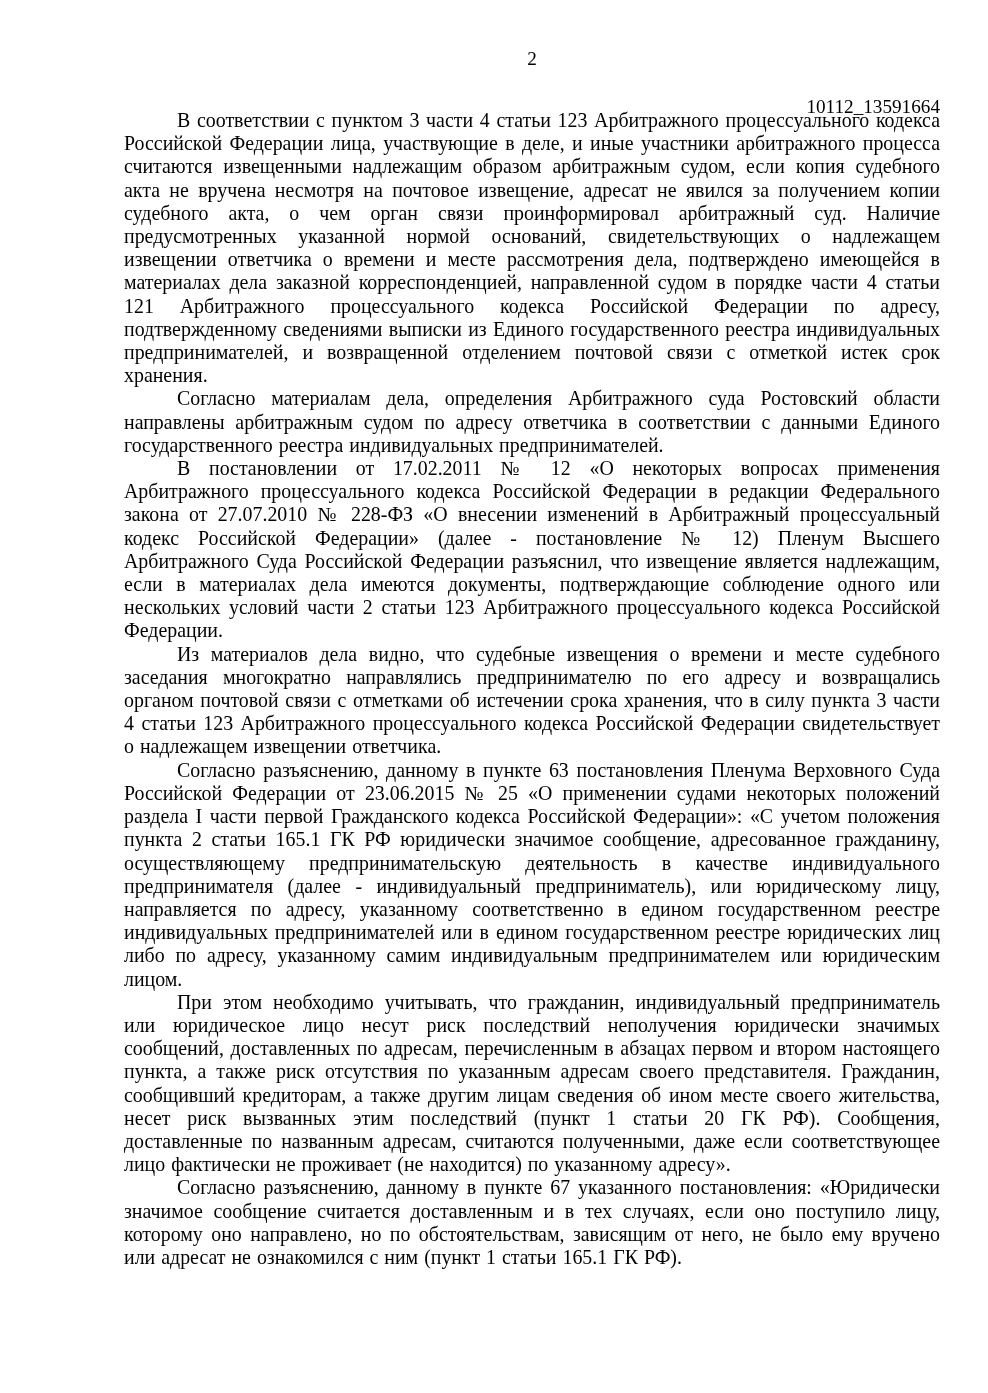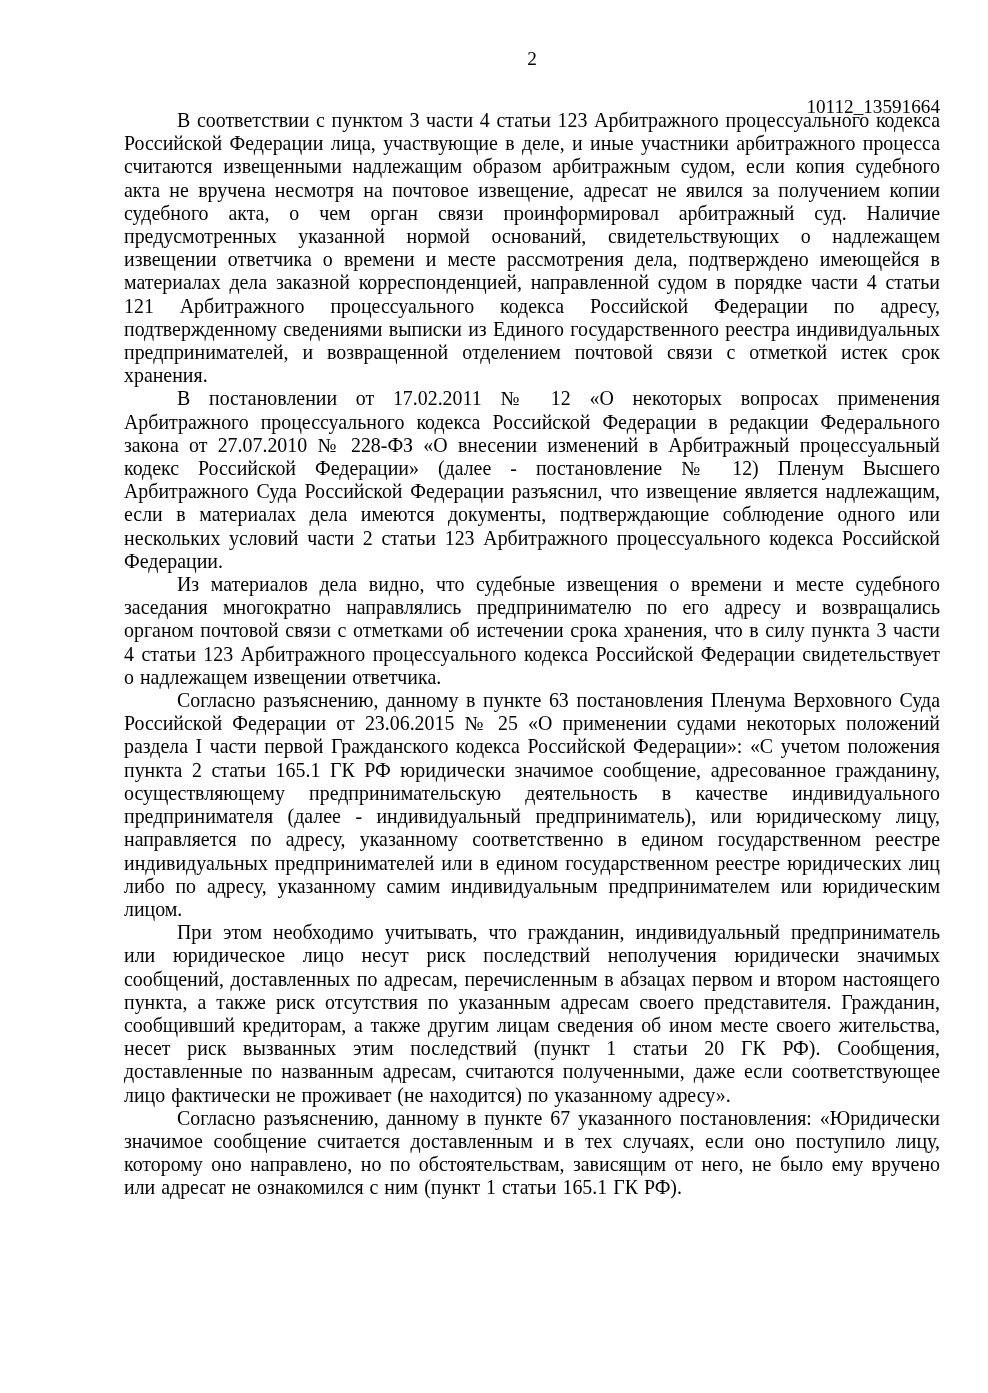--- a/index.html
+++ b/index.html
@@ -53,20 +53,21 @@
 
 <div class="page">
 
   <div class="page-header">
     <span class="page-number">2</span>
     <span class="document-id">10112_13591664</span>
   </div>
 
   <div class="body-text">
     <p>В соответствии с пунктом 3 части 4 статьи 123 Арбитражного процессуального кодекса Российской Федерации лица, участвующие в деле, и иные участники арбитражного процесса считаются извещенными надлежащим образом арбитражным судом, если копия судебного акта не вручена несмотря на почтовое извещение, адресат не явился за получением копии судебного акта,  о чем орган связи проинформировал арбитражный суд. Наличие предусмотренных указанной нормой оснований, свидетельствующих о надлежащем извещении ответчика о времени и месте рассмотрения дела, подтверждено имеющейся в материалах дела заказной корреспонденцией, направленной судом в порядке части 4 статьи 121 Арбитражного процессуального кодекса Российской Федерации по адресу, подтвержденному сведениями выписки из Единого государственного реестра индивидуальных предпринимателей, и возвращенной отделением почтовой связи с отметкой истек срок хранения.</p>
+    <p>Согласно материалам дела, определения Арбитражного суда Ростовский области направлены арбитражным судом по адресу ответчика в соответствии с данными Единого государственного реестра индивидуальных предпринимателей.</p>
     <p>В постановлении от 17.02.2011 № 12 «О некоторых вопросах применения Арбитражного процессуального кодекса Российской Федерации в редакции Федерального закона от 27.07.2010 № 228-ФЗ «О внесении изменений в Арбитражный процессуальный кодекс Российской Федерации» (далее - постановление № 12) Пленум Высшего Арбитражного Суда Российской Федерации разъяснил, что извещение является надлежащим, если в материалах дела имеются документы, подтверждающие соблюдение одного или нескольких условий части 2 статьи 123 Арбитражного процессуального кодекса Российской Федерации.</p>
     <p>Из материалов дела видно, что судебные извещения о времени и месте судебного заседания многократно направлялись предпринимателю по его адресу и возвращались органом почтовой связи с отметками об истечении срока хранения, что в силу пункта 3 части 4 статьи 123 Арбитражного процессуального кодекса Российской Федерации свидетельствует о надлежащем извещении ответчика.</p>
     <p>Согласно разъяснению, данному в пункте 63 постановления Пленума Верховного Суда Российской Федерации от 23.06.2015 № 25 «О применении судами некоторых положений раздела I части первой Гражданского кодекса Российской Федерации»: «С учетом положения пункта 2 статьи 165.1 ГК РФ юридически значимое сообщение, адресованное гражданину, осуществляющему предпринимательскую деятельность в качестве индивидуального предпринимателя (далее - индивидуальный предприниматель), или юридическому лицу, направляется по адресу, указанному соответственно в едином государственном реестре индивидуальных предпринимателей или в едином государственном реестре юридических лиц либо по адресу, указанному самим индивидуальным предпринимателем или юридическим лицом.</p>
     <p>При этом необходимо учитывать, что гражданин, индивидуальный предприниматель или юридическое лицо несут риск последствий неполучения юридически значимых сообщений, доставленных по адресам, перечисленным в абзацах первом и втором настоящего пункта, а также риск отсутствия по указанным адресам своего представителя. Гражданин, сообщивший кредиторам, а также другим лицам сведения об ином месте своего жительства, несет риск вызванных этим последствий (пункт 1 статьи 20 ГК РФ). Сообщения, доставленные по названным адресам, считаются полученными, даже если соответствующее лицо фактически не проживает (не находится) по указанному адресу».</p>
     <p>Согласно разъяснению, данному в пункте 67 указанного постановления: «Юридически значимое сообщение считается доставленным и в тех случаях, если оно поступило лицу, которому оно направлено, но по обстоятельствам, зависящим от него, не было ему вручено или адресат не ознакомился с ним (пункт 1 статьи 165.1 ГК РФ).</p>
   </div>
 
 </div>
 
 </body></html>

